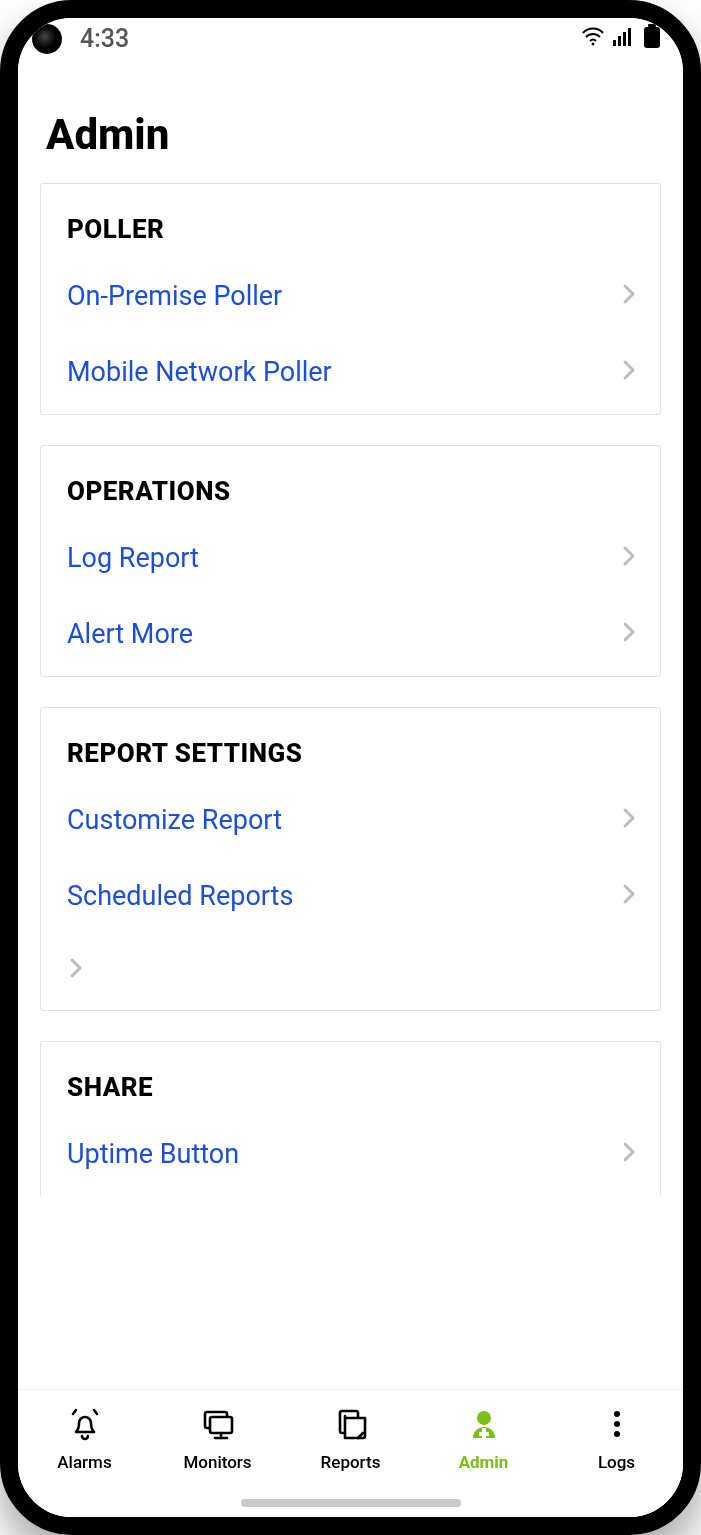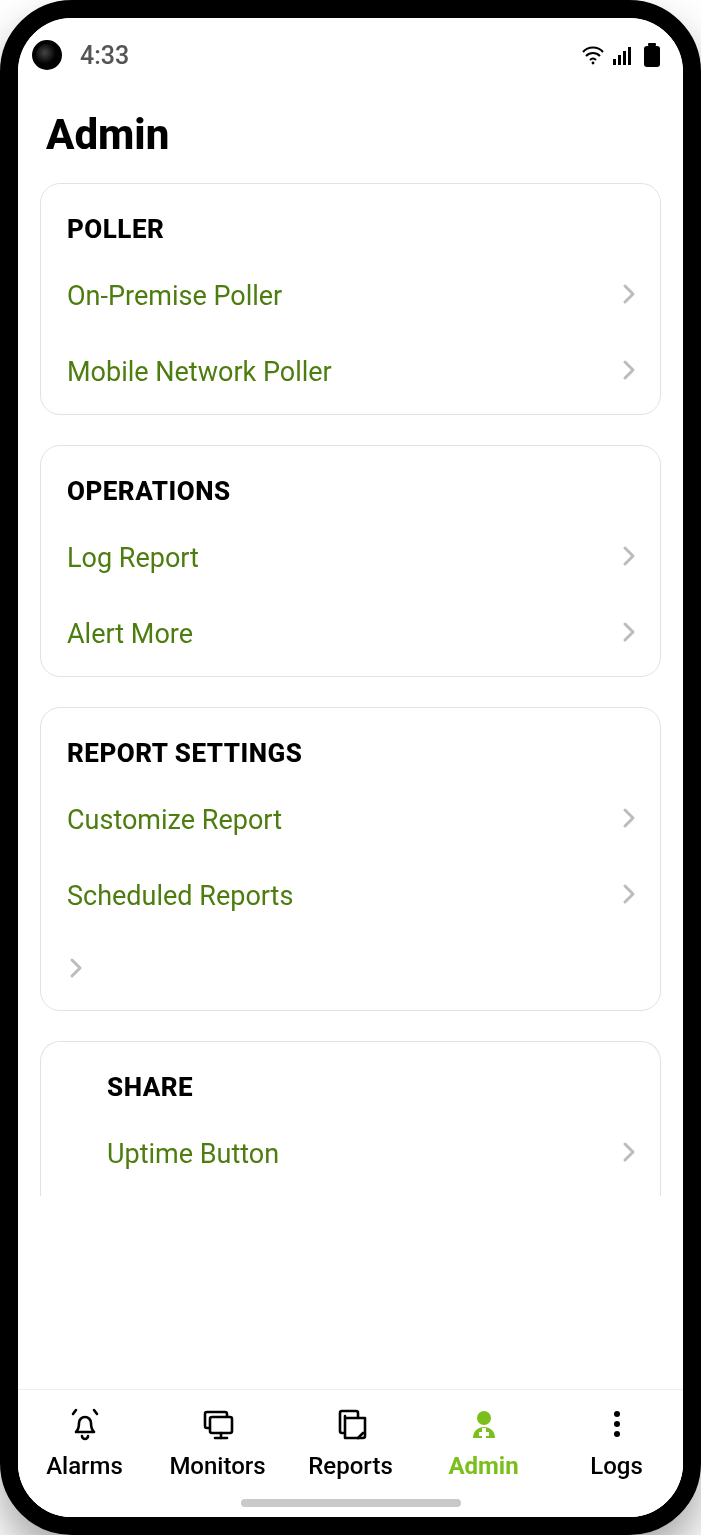--- a/index.html
+++ b/index.html
@@ -25,22 +25,22 @@
     position: absolute;
     inset: 0;
     display: flex;
     flex-direction: column;
     background: #fff;
   }
   
   .status-bar {
     height: 58px;
     display: flex;
-    align-items: center;
-    padding: 16px 22px 0 14px;
+    align-items: flex-start;
+    padding: 6px 22px 0 14px;
     font-size: 25px;
     font-weight: 500;
     color: #555;
   }
   .camera-dot {
     width: 30px;
     height: 30px;
     border-radius: 50%;
     background: radial-gradient(circle at 40% 40%, #444 0%, #000 60%);
     border: 4px solid #000;
@@ -67,50 +67,49 @@
   }
 
   
   .content {
     flex: 1;
     overflow: hidden;
     padding: 0 22px 0 22px;
   }
   .section {
     border: 1px solid #e2e2e2;
-    border-radius: 20px;
+    border-radius: 3px;
     margin-bottom: 30px;
     background: #fff;
   }
   .section.cutoff {
     border-bottom: none;
     border-bottom-left-radius: 0;
     border-bottom-right-radius: 0;
     margin-bottom: 0;
-    padding-left: 40px;
   }
   .section-header {
     padding: 30px 26px 14px 26px;
     font-size: 26px;
     font-weight: 800;
     letter-spacing: 0.5px;
     color: #000;
     text-transform: uppercase;
   }
   .row {
     display: flex;
     align-items: center;
     padding: 22px 22px 22px 26px;
     cursor: pointer;
   }
   .row-label {
     flex: 1;
     font-size: 27px;
     font-weight: 400;
-    color: #4d7c0f;
+    color: #1d4ed8;
   }
   .chevron {
     color: #bcbcbc;
   }
   .section .row:last-child { padding-bottom: 26px; }
 
   
   .tabbar {
     height: 128px;
     border-top: 1px solid #eee;
@@ -124,21 +123,21 @@
     flex-direction: column;
     align-items: center;
     justify-content: flex-start;
     gap: 8px;
     padding-top: 14px;
     cursor: pointer;
     color: #000;
   }
   .tab.active { color: #7bbf1a; }
   .tab-label {
-    font-size: 24px;
+    font-size: 17px;
     font-weight: 500;
   }
   .tab.active .tab-label { font-weight: 700; }
   .tab svg { display: block; }
 
   
   .home-indicator {
     position: absolute;
     bottom: 10px;
     left: 50%;

